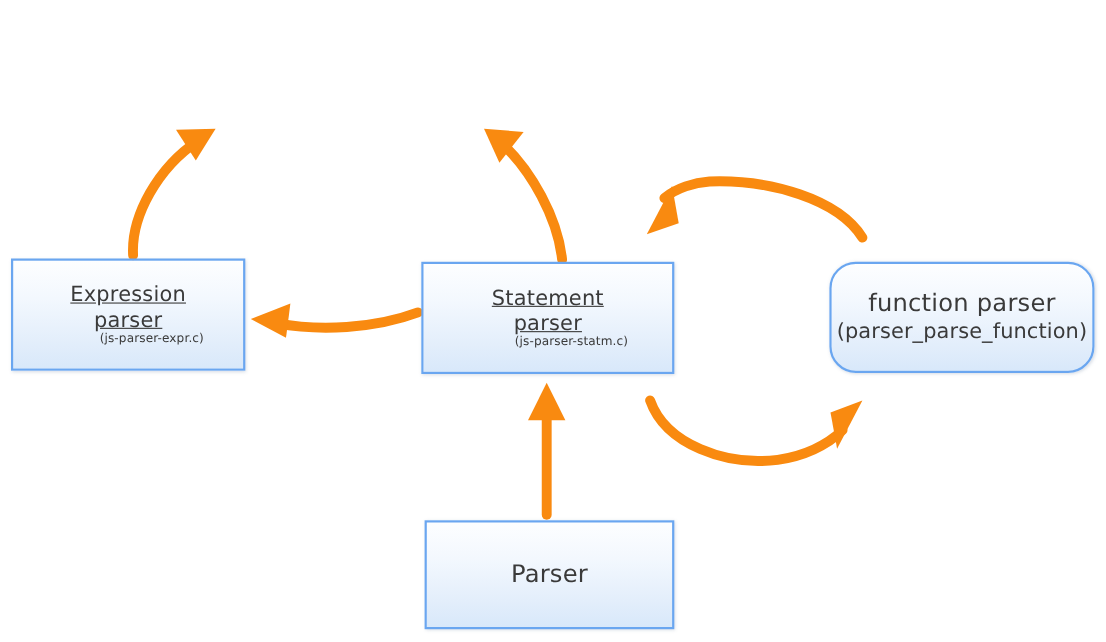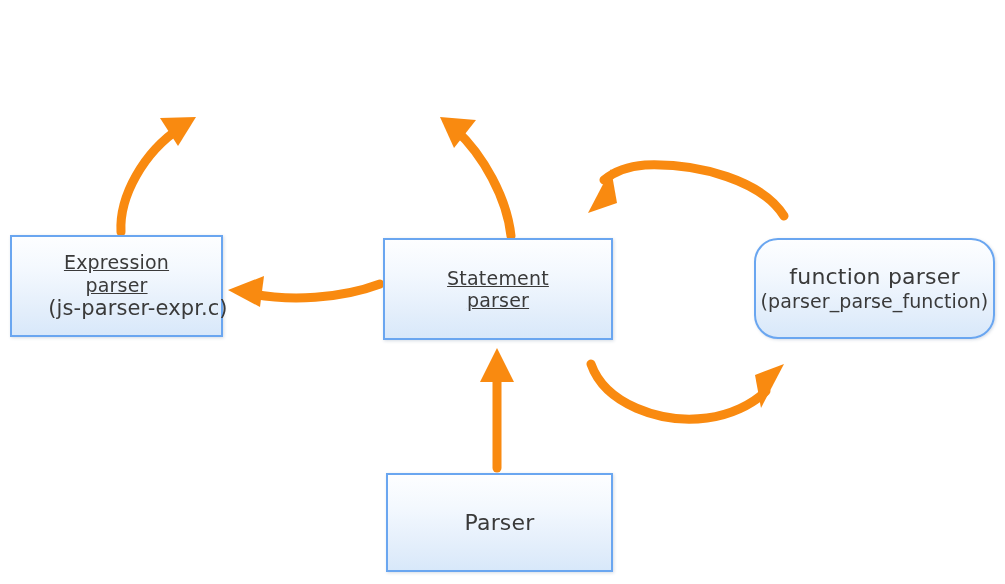--- a/index.html
+++ b/index.html
@@ -35,21 +35,21 @@
     font-size: 22px;
     letter-spacing: 0.2px;
     white-space: nowrap;
   }
   .node .sub {
     font-size: 19px;
     letter-spacing: 0.1px;
     white-space: nowrap;
   }
   .node.small .title { font-size: 19px; text-decoration: underline; }
-  .node.small .sub  { font-size: 21px; margin-left: 43px; }
+  .node.small .sub  { font-size: 11px; margin-left: 43px; }
 
   
   #node-lexer      { left: 199px; top: 8px;   width: 232px; height: 106px; }
   #node-expr       { left: 10px;  top: 235px; width: 213px; height: 102px; }
   #node-statm      { left: 383px; top: 238px; width: 230px; height: 102px; align-items: center; }
   #node-function   { left: 754px; top: 238px; width: 241px; height: 101px; border-radius: 24px; }
   #node-parser     { left: 386px; top: 473px; width: 227px; height: 99px;  }
 
   #arrow-layer {
     position: absolute;
@@ -107,20 +107,21 @@
 
   <div class="node small" id="node-expr">
     <div class="title">Expression</div>
     <div class="title">parser</div>
     <div class="sub">(js-parser-expr.c)</div>
   </div>
 
   <div class="node small" id="node-statm">
     <div class="title">Statement</div>
     <div class="title">parser</div>
+    <div class="sub">(js-parser-statm.c)</div>
   </div>
 
   <div class="node" id="node-function">
     <div class="title">function parser</div>
     <div class="sub">(parser_parse_function)</div>
   </div>
 
   <div class="node" id="node-parser">
     <div class="title">Parser</div>
   </div>

